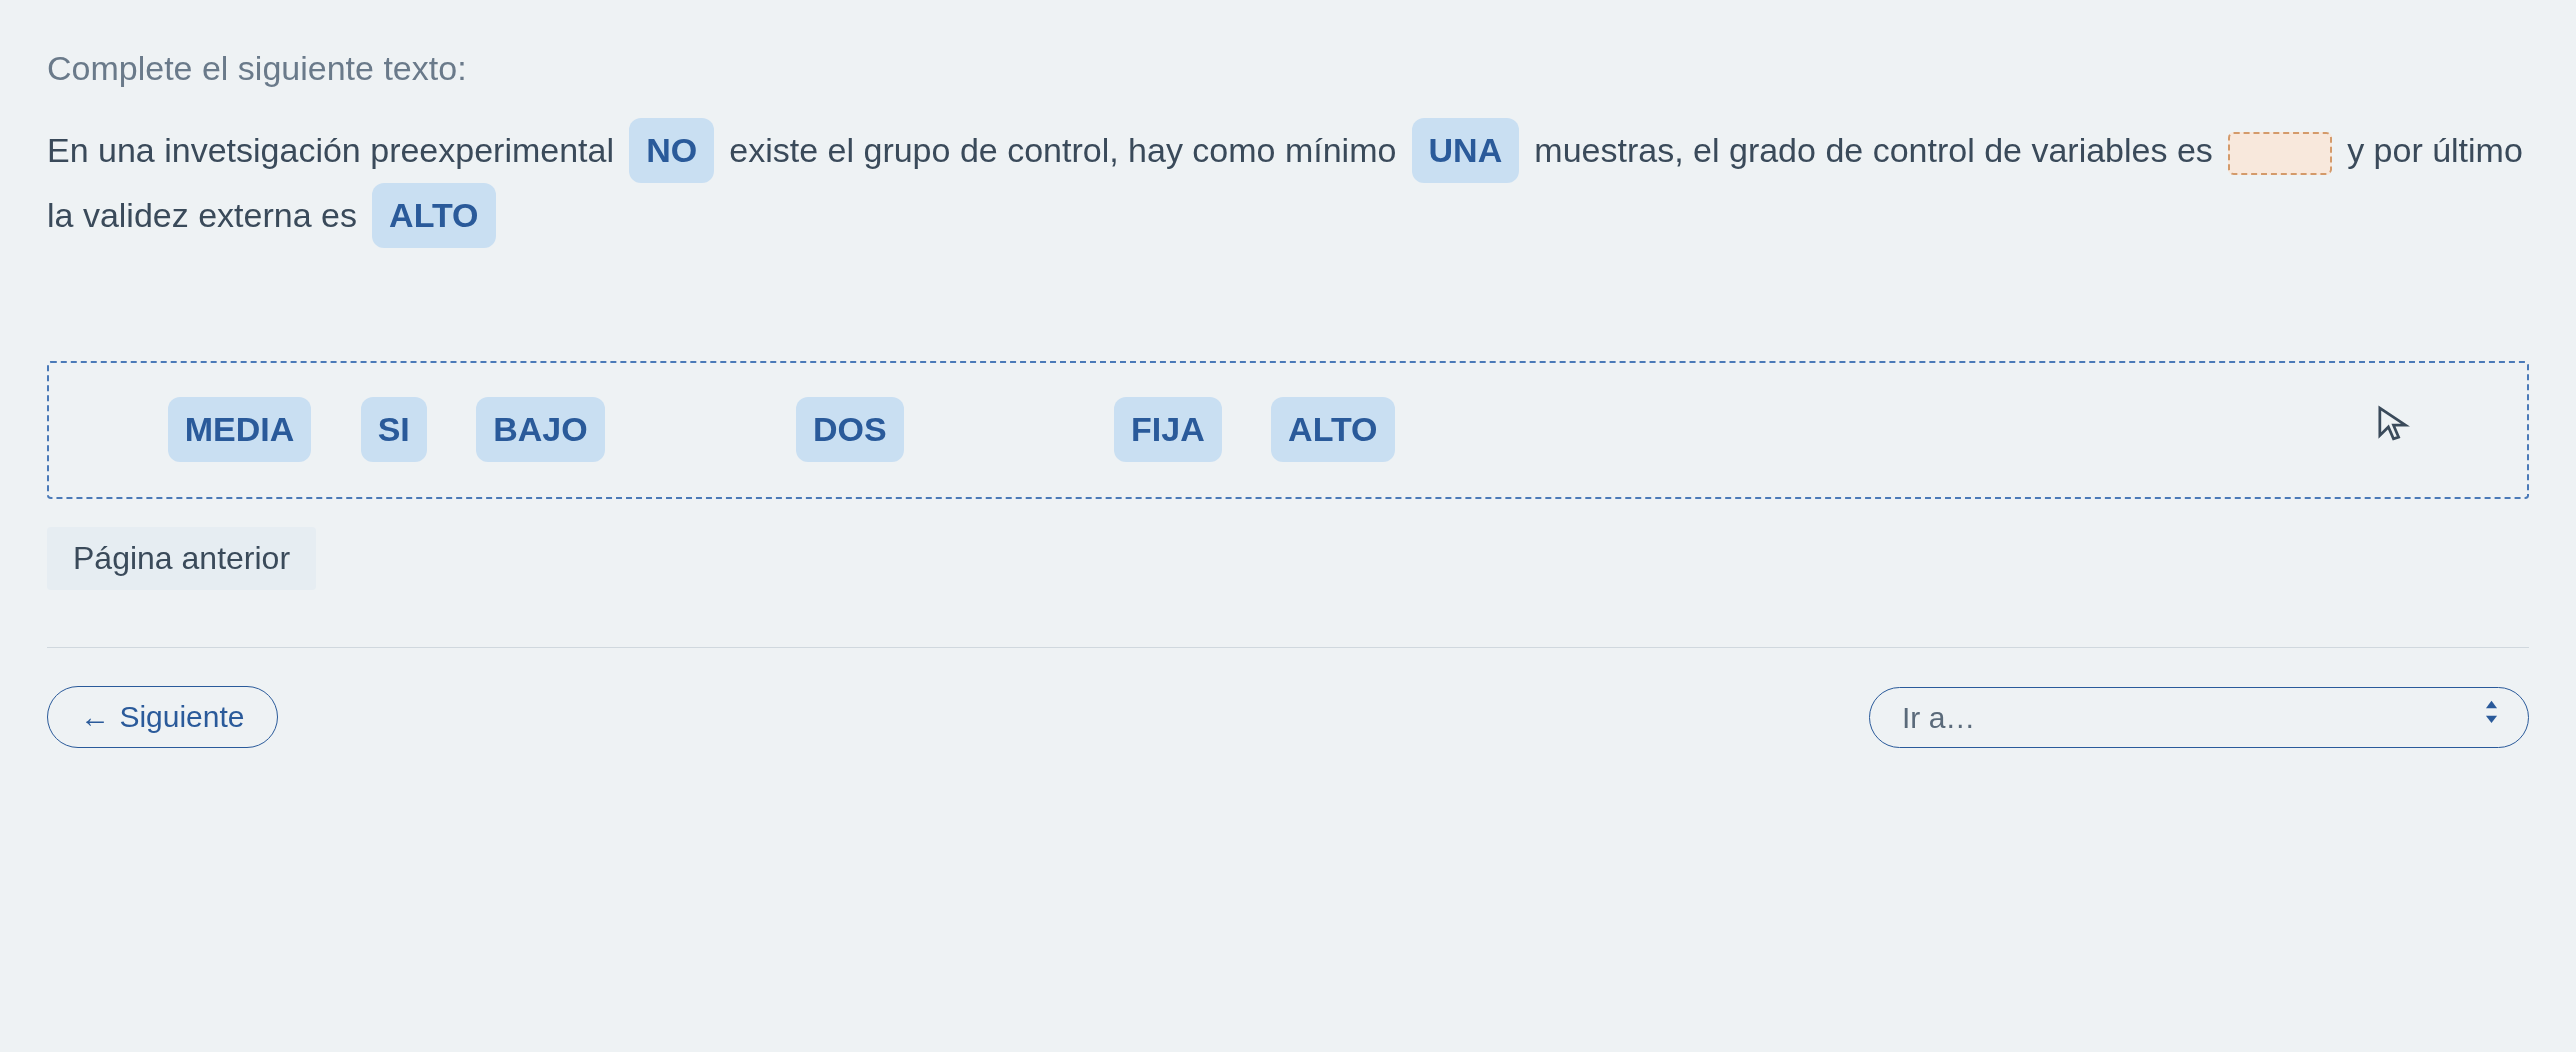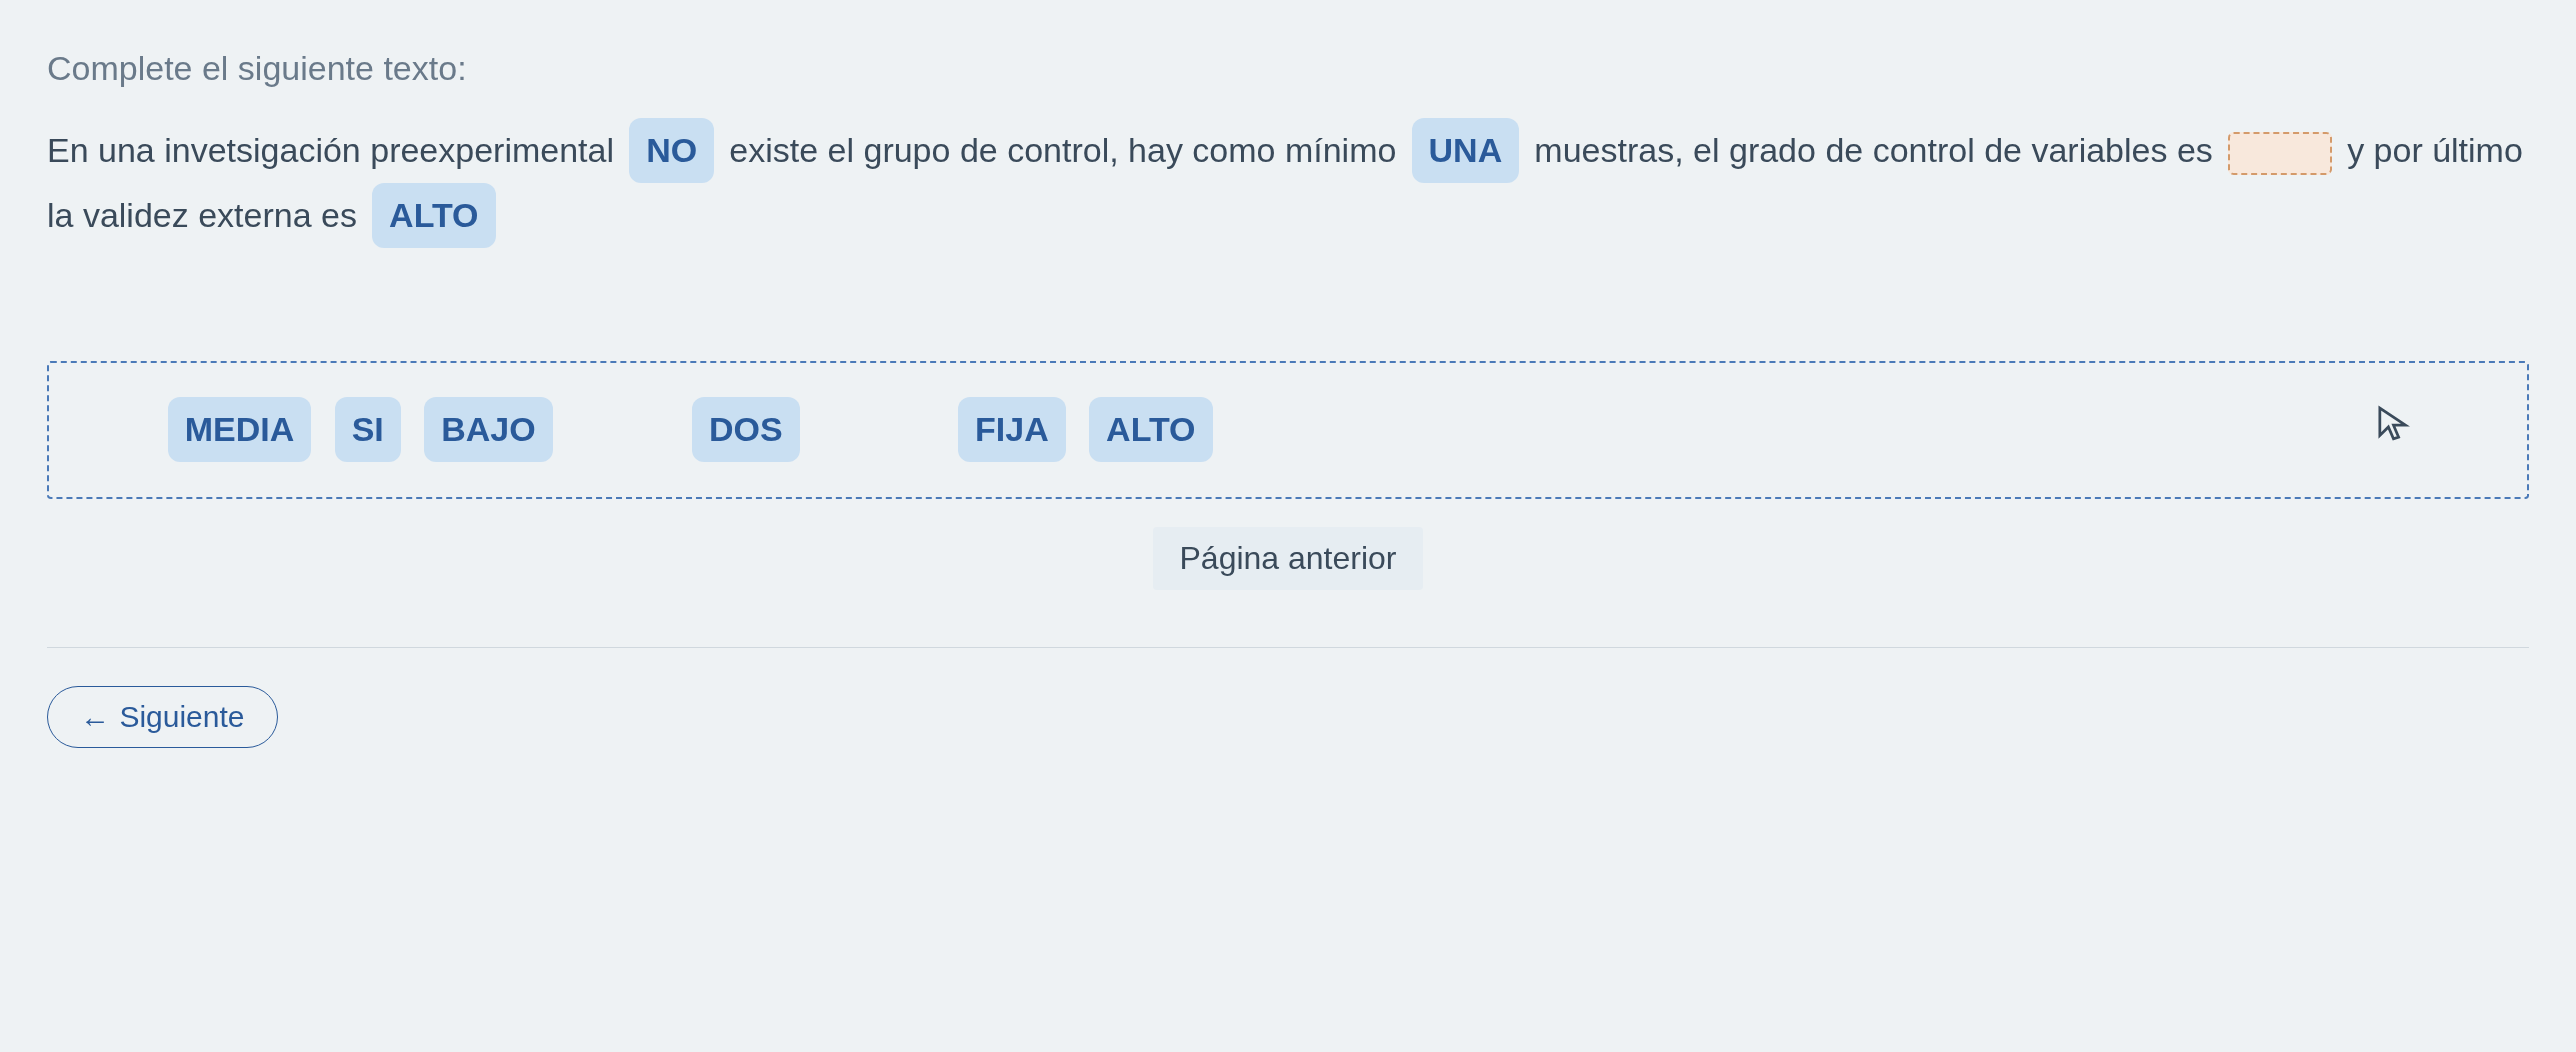--- a/index.html
+++ b/index.html
@@ -37,32 +37,32 @@
       background: #f8e8dc;
       border-radius: 5.7px;
       vertical-align: middle;
       margin: 0 5.7px;
     }
     .options-zone {
       border: 2.8px dashed #4a7ab8;
       border-radius: 3.8px;
       padding: 28px 113px;
       display: flex;
-      gap: 12px;
+      gap: 38px;
       align-items: center;
       margin-bottom: 28px;
     }
     .options-zone .chip {
       cursor: move;
     }
     .spacer-sm { width: 104px; }
     .spacer-md { width: 123px; }
     .pagerow {
       display: flex;
-      justify-content: center;
+      justify-content: space-between;
       align-items: center;
       margin-top: 9.4px;
     }
     .prev-page {
       background: #e6edf2;
       border: none;
       color: #3a4a5a;
       font-size: 32px;
       padding: 13px 26px;
       border-radius: 3.8px;
@@ -161,15 +161,26 @@
 </div>
 
 <hr class="divider">
 
 <div class="bottom-nav">
   <button class="pill-btn">
     <span>←</span>
     <span>Siguiente</span>
   </button>
 
+  <div class="select-wrap">
+    <select class="goto-select">
+      <option>Ir a…</option>
+    </select>
+    <span class="select-caret">
+      <svg width="19" height="26" viewBox="0 0 20 28" fill="#2a5a9a">
+        <path d="M10 2 L16 10 L4 10 Z"></path>
+        <path d="M10 26 L4 18 L16 18 Z"></path>
+      </svg>
+    </span>
+  </div>
 
 </div>
 
 
 </body></html>

